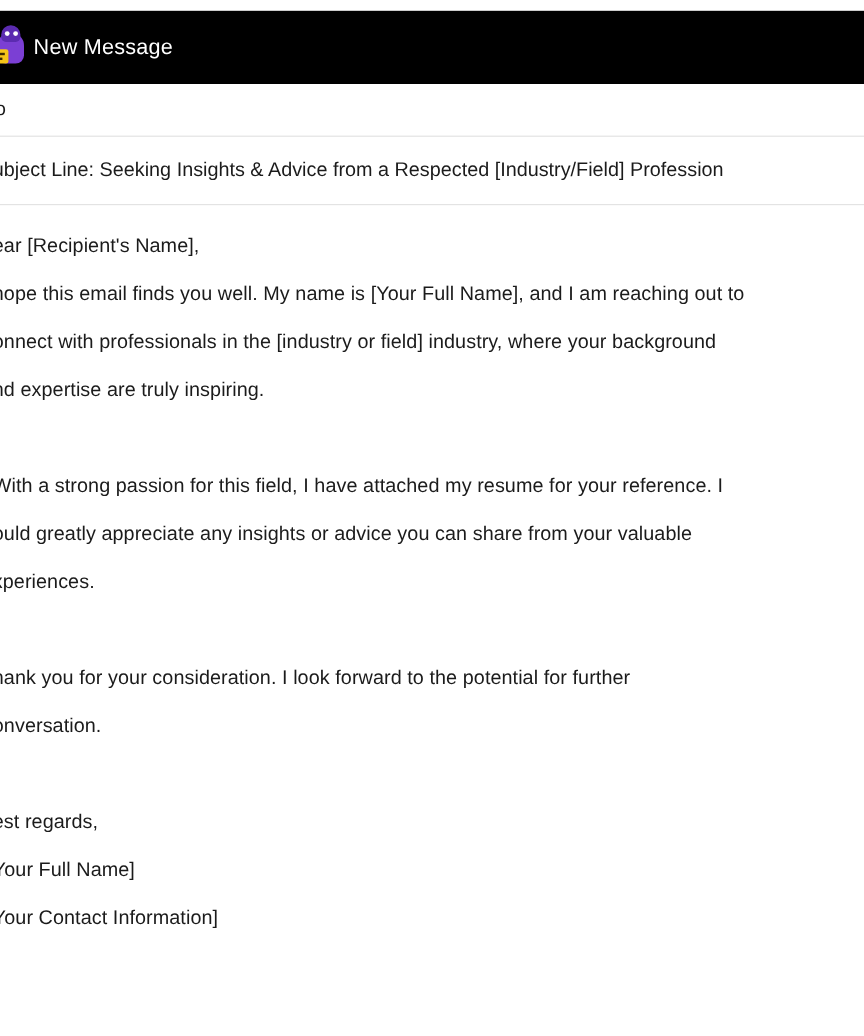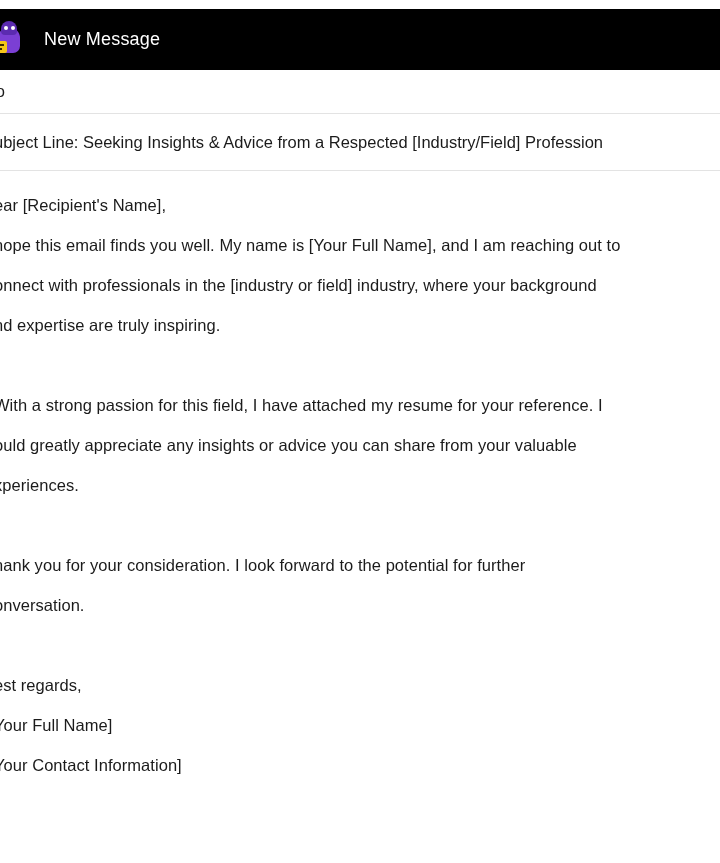--- a/index.html
+++ b/index.html
@@ -41,21 +41,20 @@
     height: 38px;
     margin-left: -8px;
     flex: none;
   }
 
   .header-title {
     color: #ffffff;
     font-size: 18px;
     font-weight: 400;
     letter-spacing: 0.2px;
-    margin-left: 16px;
     white-space: nowrap;
   }
 
   
   .top-strip {
     position: absolute;
     top: 0;
     left: 0;
     width: 720px;
     height: 9px;

